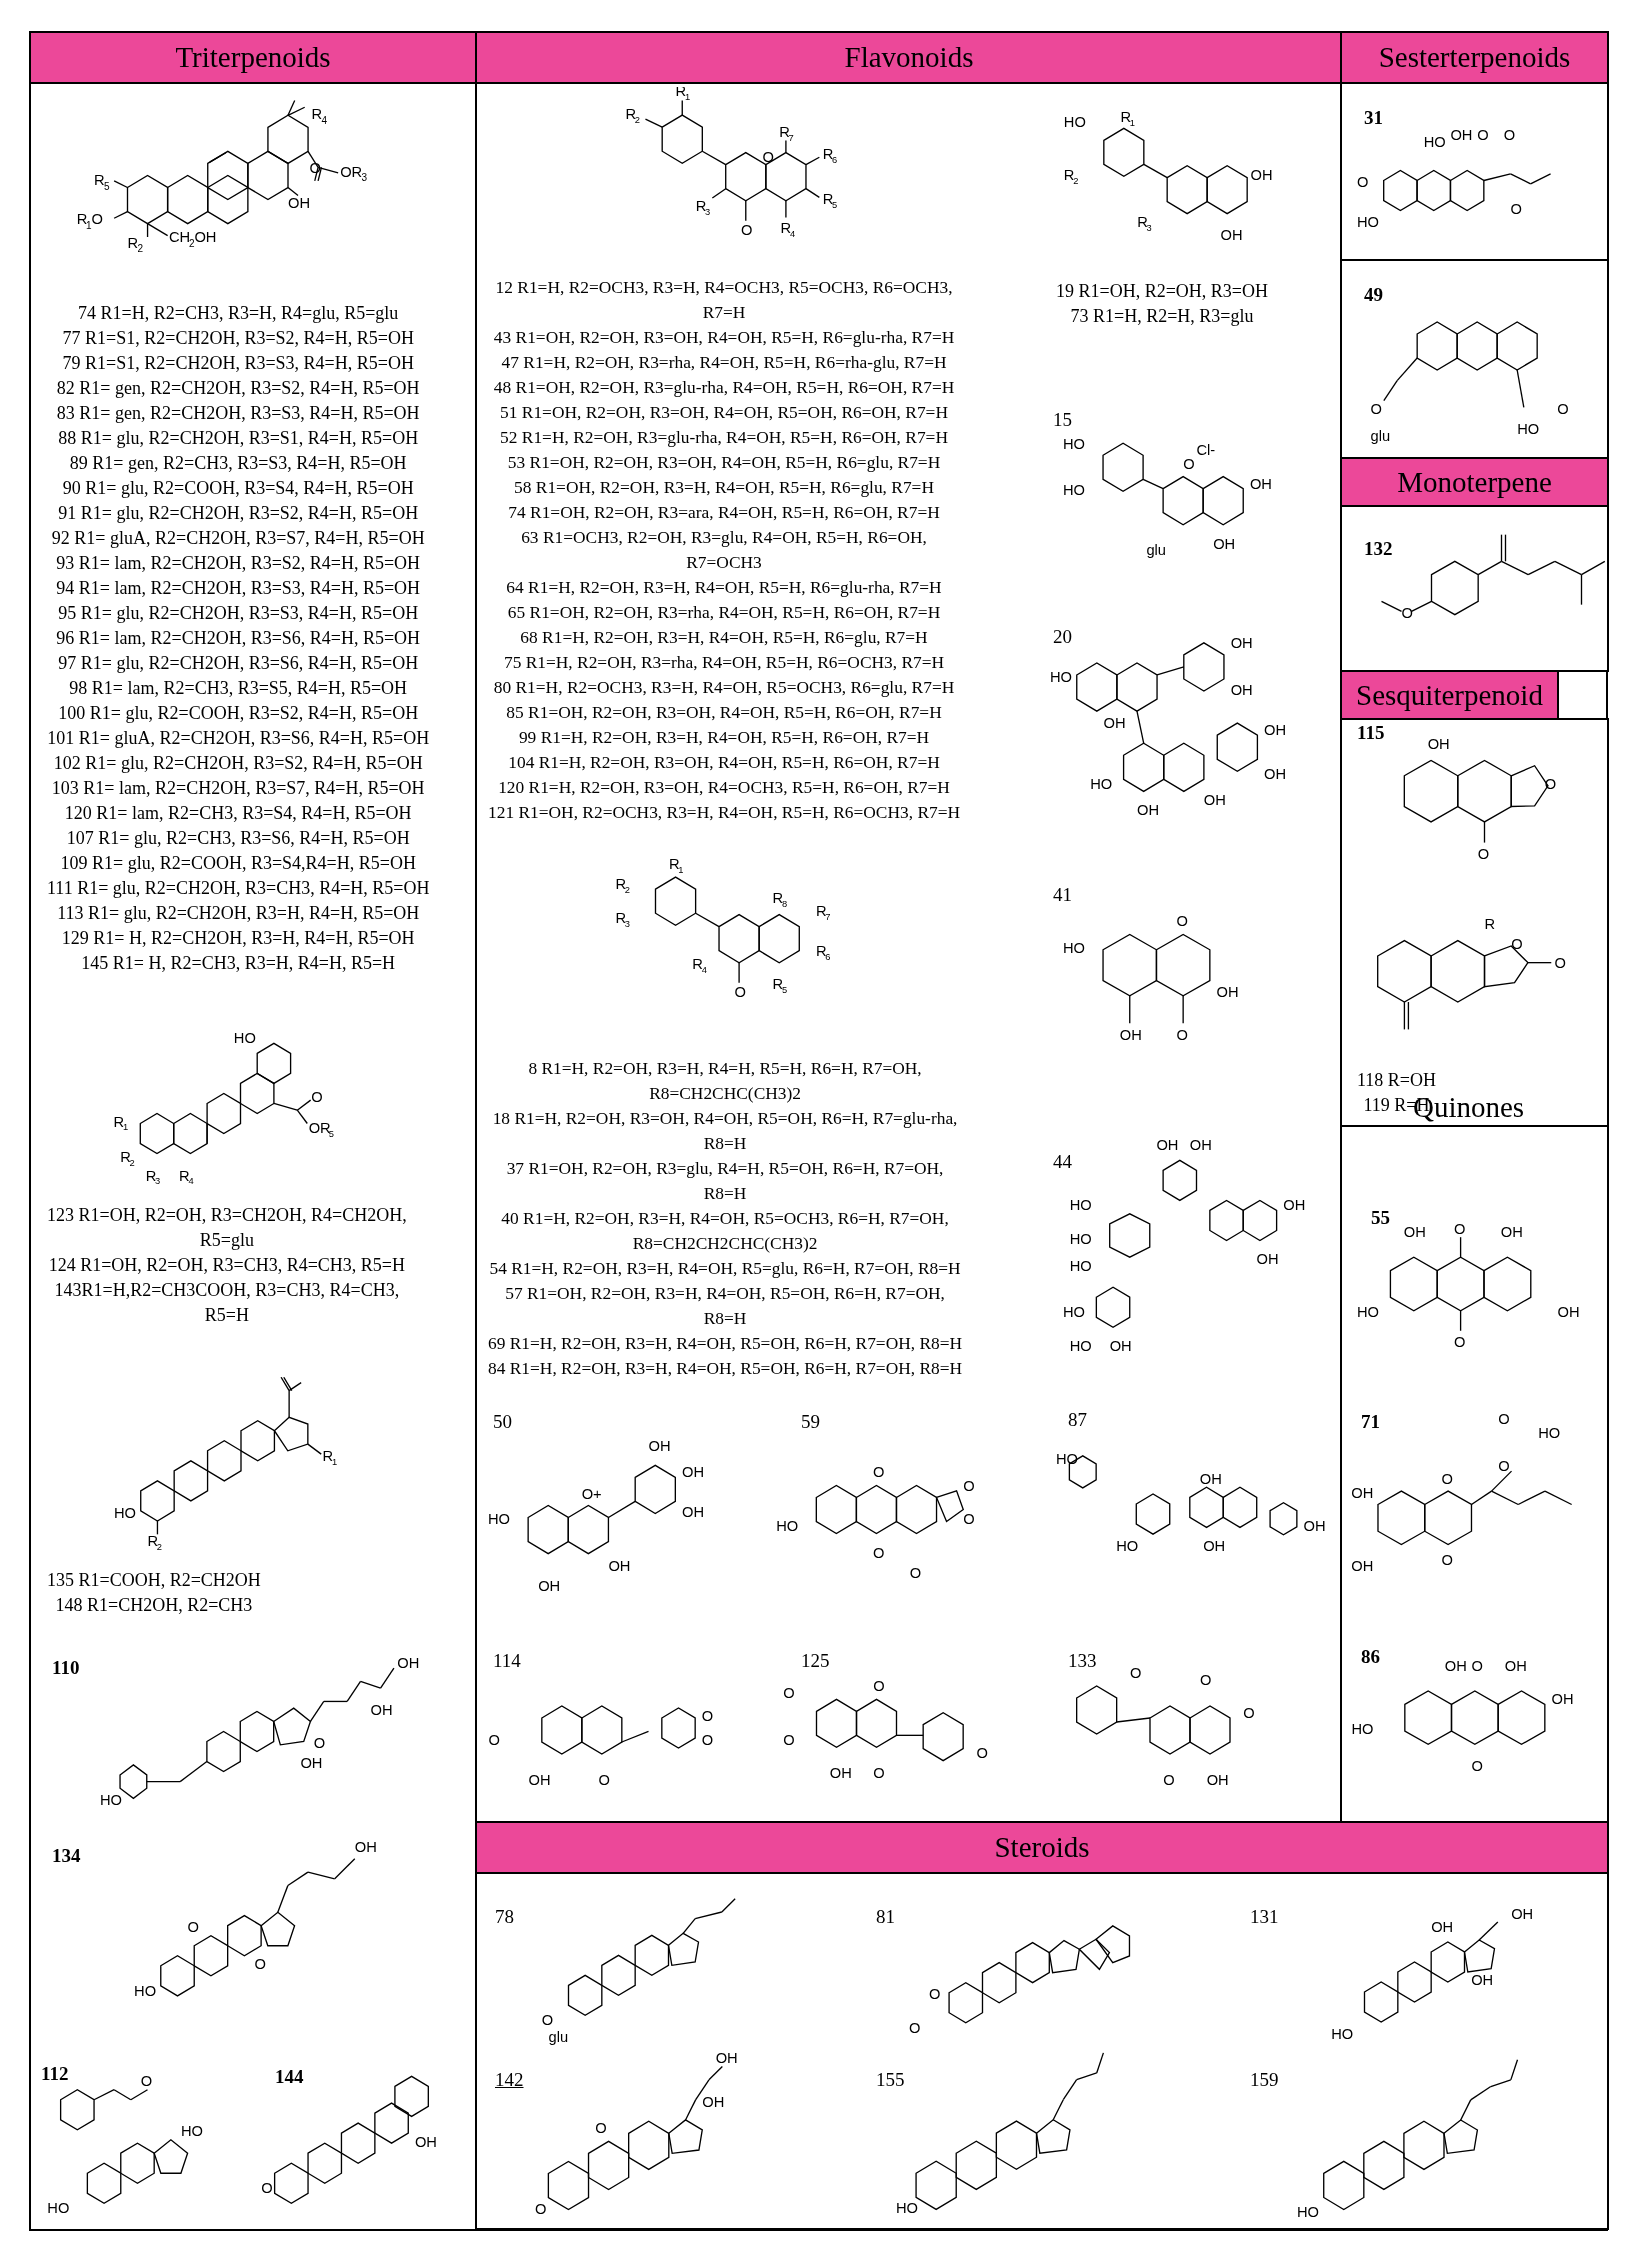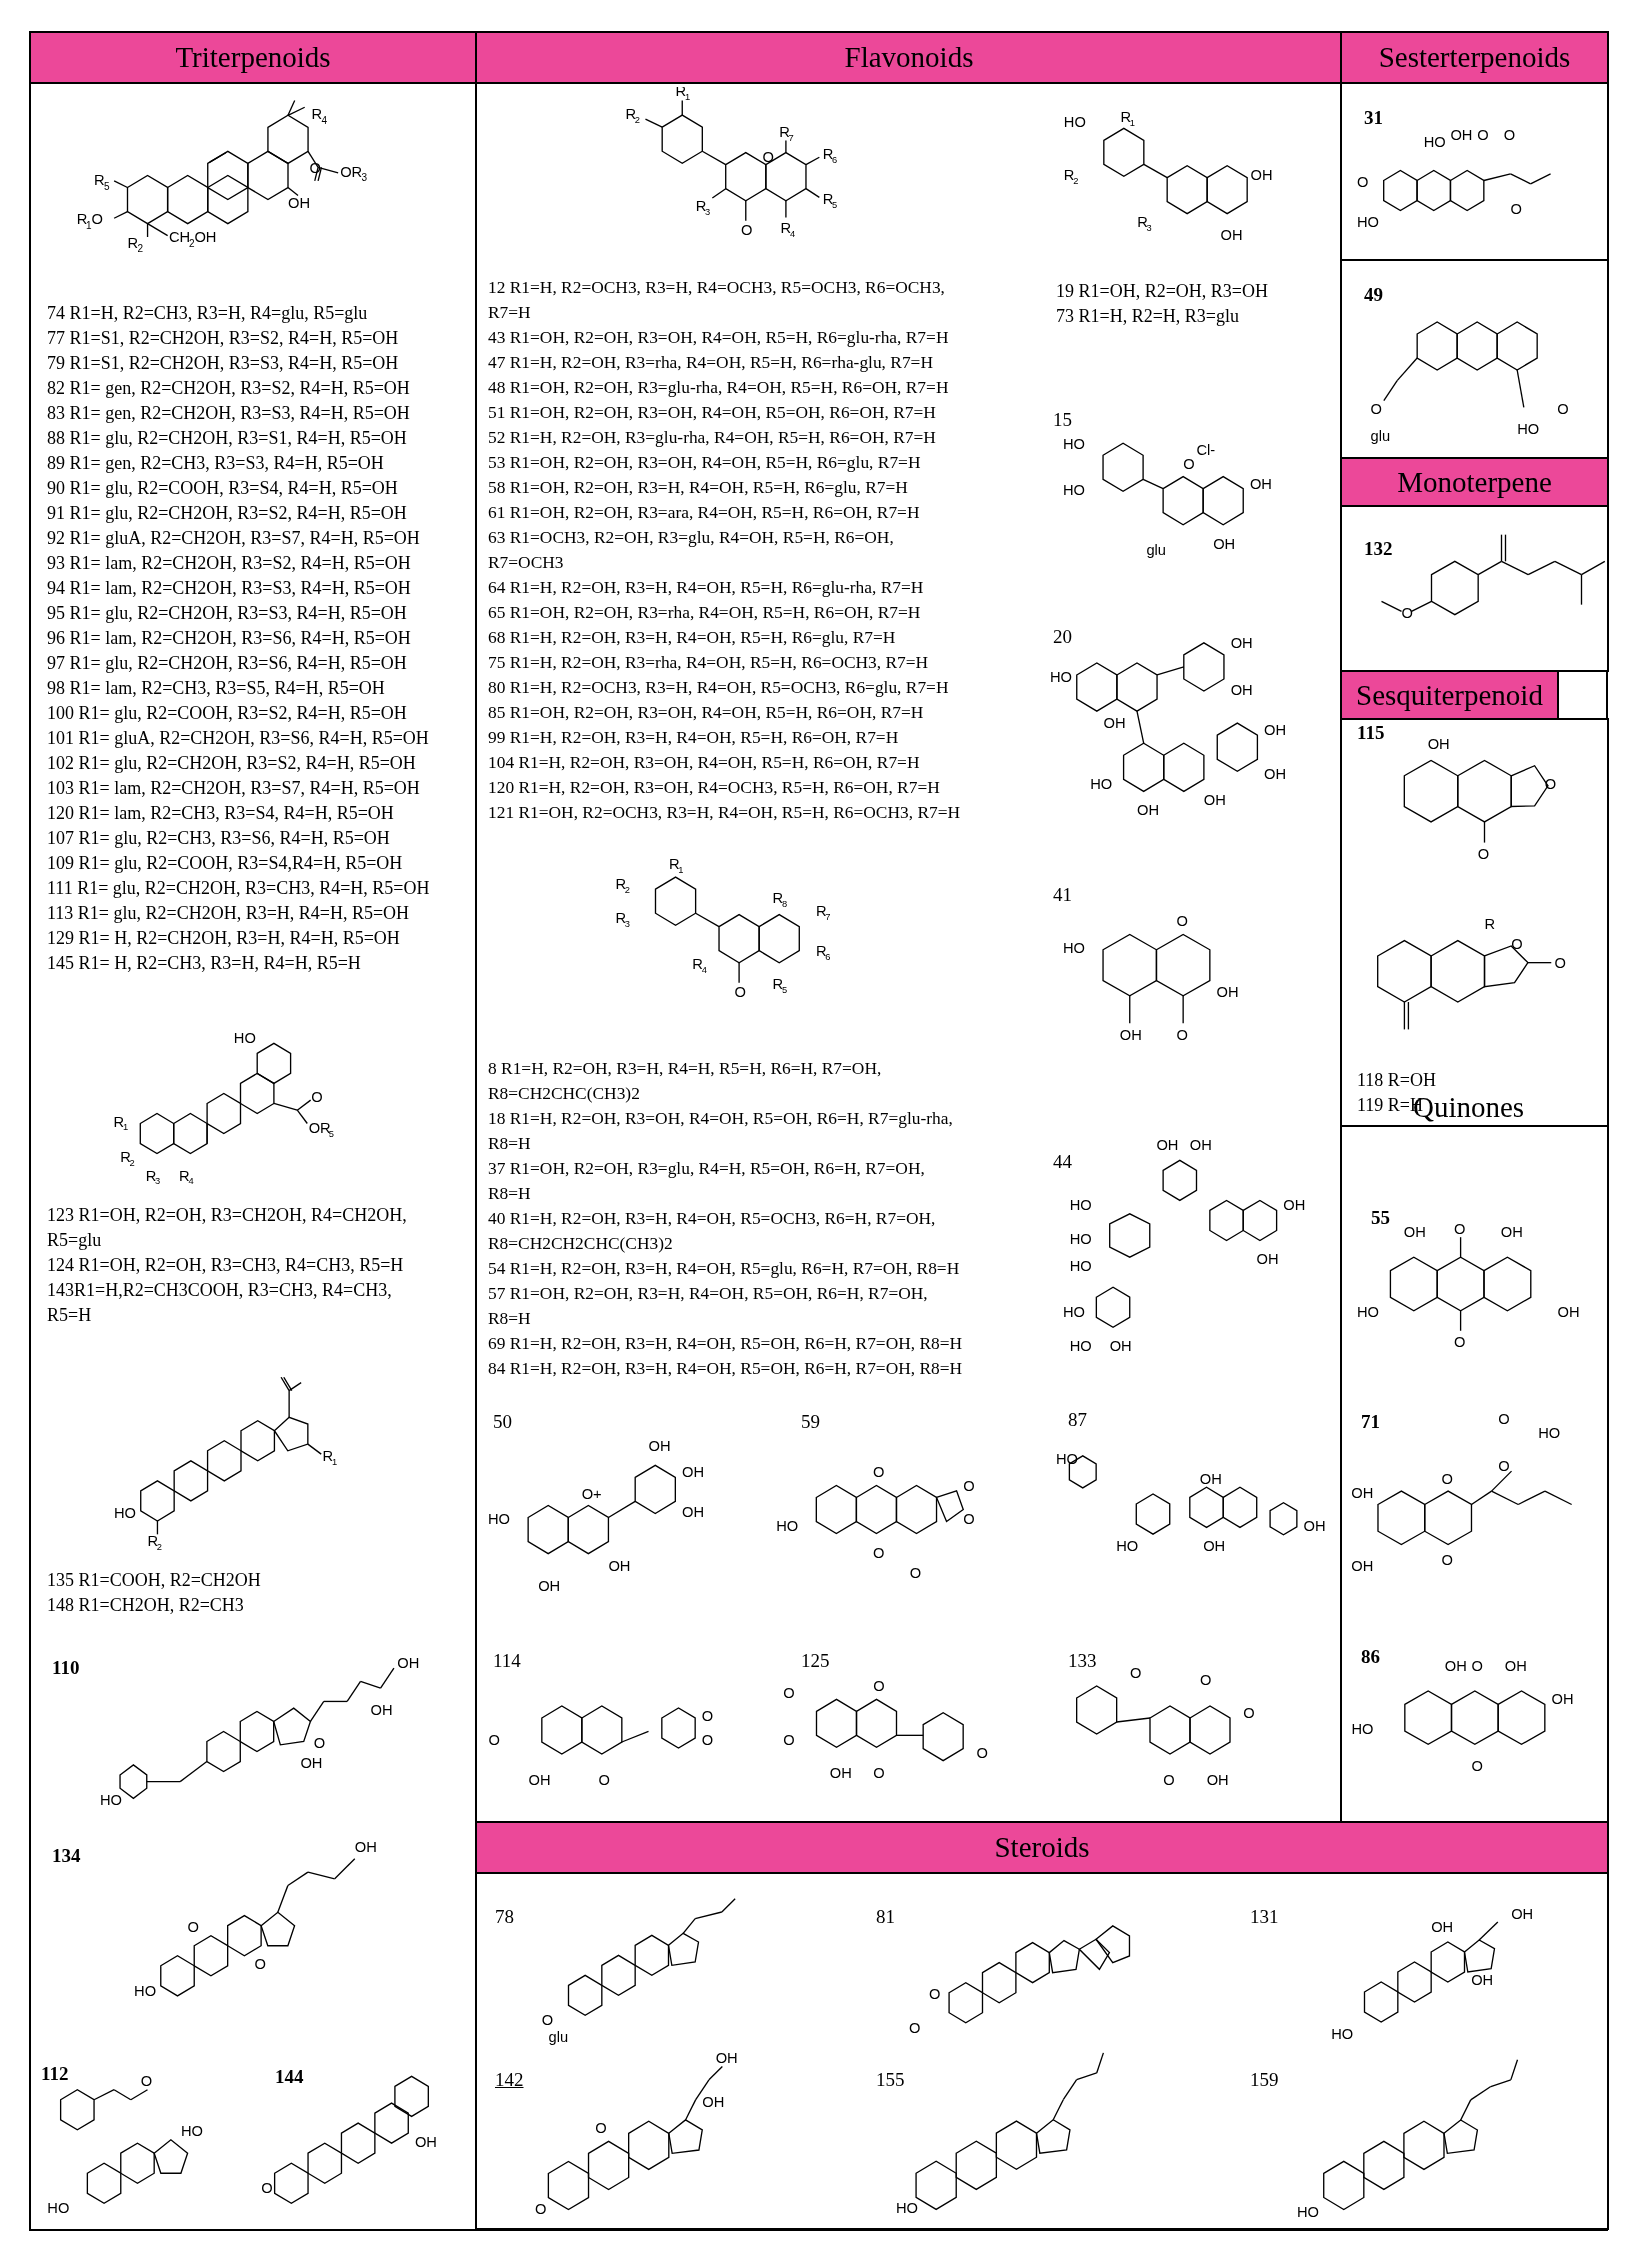--- a/index.html
+++ b/index.html
@@ -1,20 +1,20 @@
 <!DOCTYPE html>
 <html style="font-size:10.7px"><head>
 <meta charset="utf-8">
 <style>
   html, body { margin:0; padding:0; background:#ffffff; }
   body { width:1637px; height:2261px; position:relative; font-family:"Liberation Serif", serif; color:#000; overflow:hidden; }
   .frame { position:absolute; border:2.7px solid #000; box-sizing:border-box; }
   .hdr { position:absolute; box-sizing:border-box; border:2.7px solid #000; display:flex; align-items:center; justify-content:center; font-size:29px; font-family:"Liberation Serif", serif; background:#ec4899; }
   .cell { position:absolute; box-sizing:border-box; border:2.7px solid #000; background:#fff; }
-  .lines { position:absolute; font-size:18px; line-height:25px; white-space:nowrap; }
+  .lines { position:absolute; font-size:18px; line-height:25px; white-space:nowrap;text-align:center; }
   .lines .ln { display:block; }
   .lbl { position:absolute; font-size:19px; font-weight:bold; }
   .lblp { position:absolute; font-size:19px; }
   .mol { position:absolute; }
   .mol svg { width:100%; height:100%; }
   .mol text { font-family:"Liberation Sans", sans-serif; font-size:22px; fill:#000; }
 </style>
 </head>
 <body>
 
@@ -276,21 +276,21 @@
 <div class="lines" style="left:488px;top:275px;font-size:17.4px;line-height:25px;">
   <span class="ln">12  R1=H,  R2=OCH3,  R3=H,  R4=OCH3,  R5=OCH3,  R6=OCH3,</span>
   <span class="ln">R7=H</span>
   <span class="ln">43 R1=OH, R2=OH, R3=OH, R4=OH, R5=H, R6=glu-rha, R7=H</span>
   <span class="ln">47 R1=H, R2=OH, R3=rha, R4=OH, R5=H, R6=rha-glu, R7=H</span>
   <span class="ln">48 R1=OH, R2=OH, R3=glu-rha, R4=OH, R5=H, R6=OH, R7=H</span>
   <span class="ln">51 R1=OH, R2=OH, R3=OH, R4=OH, R5=OH, R6=OH, R7=H</span>
   <span class="ln">52 R1=H, R2=OH, R3=glu-rha, R4=OH, R5=H, R6=OH, R7=H</span>
   <span class="ln">53 R1=OH, R2=OH, R3=OH, R4=OH, R5=H, R6=glu, R7=H</span>
   <span class="ln">58 R1=OH, R2=OH, R3=H, R4=OH, R5=H, R6=glu, R7=H</span>
-  <span class="ln">61 R1=OH, R2=OH, R3=ara, R4=OH, R5=H, R6=OH, R7=H</span>
+  <span class="ln">74 R1=OH, R2=OH, R3=ara, R4=OH, R5=H, R6=OH, R7=H</span>
   <span class="ln">63   R1=OCH3,   R2=OH,   R3=glu,   R4=OH,   R5=H,   R6=OH,</span>
   <span class="ln">R7=OCH3</span>
   <span class="ln">64 R1=H, R2=OH, R3=H, R4=OH, R5=H, R6=glu-rha, R7=H</span>
   <span class="ln">65 R1=OH, R2=OH, R3=rha, R4=OH, R5=H, R6=OH, R7=H</span>
   <span class="ln">68 R1=H, R2=OH, R3=H, R4=OH, R5=H, R6=glu, R7=H</span>
   <span class="ln">75 R1=H, R2=OH, R3=rha, R4=OH, R5=H, R6=OCH3, R7=H</span>
   <span class="ln">80 R1=H, R2=OCH3, R3=H, R4=OH, R5=OCH3, R6=glu, R7=H</span>
   <span class="ln">85 R1=OH, R2=OH, R3=OH, R4=OH, R5=H, R6=OH, R7=H</span>
   <span class="ln">99 R1=H, R2=OH, R3=H, R4=OH, R5=H, R6=OH, R7=H</span>
   <span class="ln">104 R1=H, R2=OH, R3=OH, R4=OH, R5=H, R6=OH, R7=H</span>

